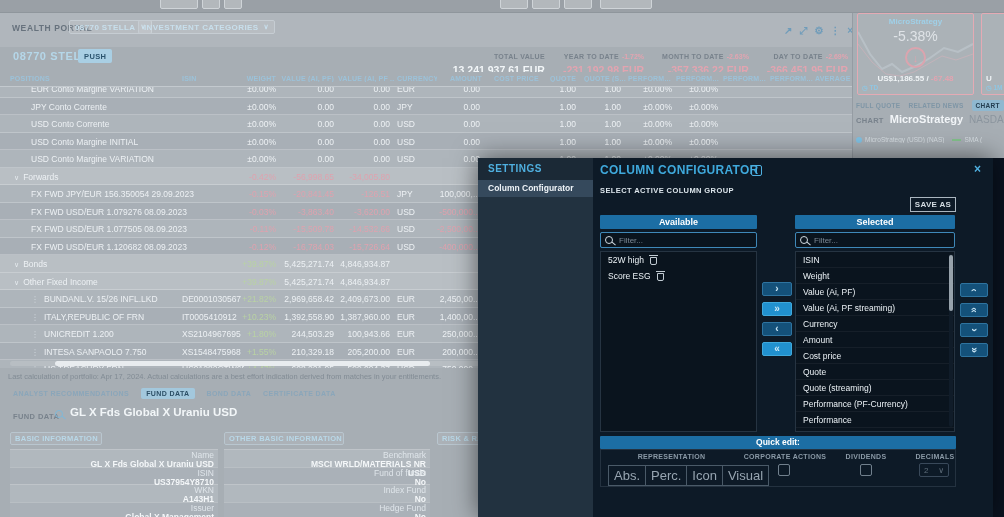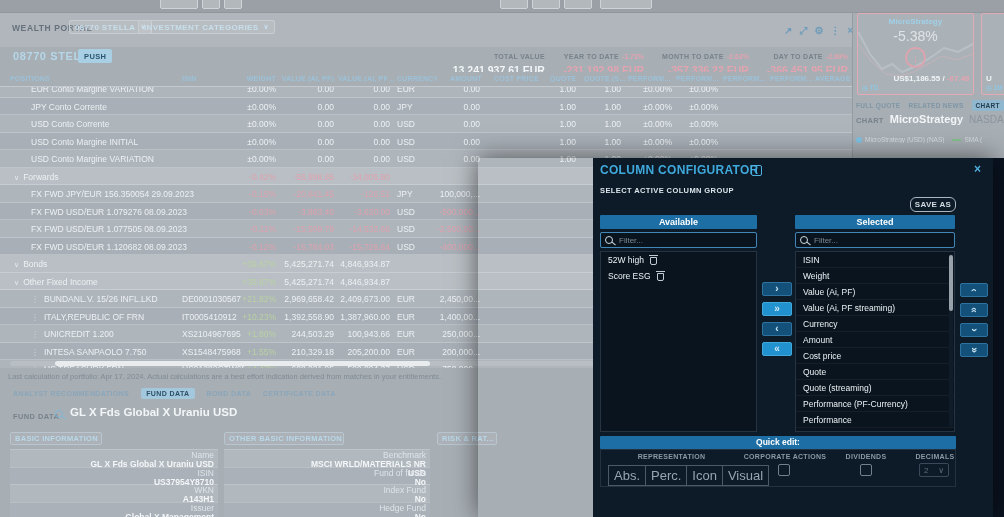--- a/index.html
+++ b/index.html
@@ -71,21 +71,21 @@
   .p-value{font-size:8.5px;font-weight:bold;color:#f4f7f9;text-align:right;max-width:128px;line-height:8.5px;}
 
   
   .rp-divider{left:852px;top:13px;width:1px;height:145px;background:#959ca3;}
   .qcard{left:857px;top:13px;width:117px;height:82px;border:1px solid #e4aab4;border-radius:2px;background:rgba(255,255,255,0.05);overflow:hidden;}
   .qcard2{left:981px;top:13px;width:30px;height:82px;border:1px solid #e4aab4;border-radius:2px;background:rgba(255,255,255,0.05);overflow:hidden;}
   .qc-name{position:absolute;left:0;top:3px;width:100%;text-align:center;font-size:8px;font-weight:bold;color:#9fd0e8;}
   .qc-pct{position:absolute;left:0;top:14px;width:100%;text-align:center;font-size:14px;color:#dfe3e7;}
   .qc-circle{position:absolute;left:47px;top:33px;width:21px;height:21px;border:2px solid #dba4ae;border-radius:50%;
              display:flex;align-items:center;justify-content:center;color:#dba4ae;font-size:11px;font-weight:bold;}
-  .qc-price{position:absolute;left:16px;top:60px;width:100%;text-align:center;font-size:8px;font-weight:bold;color:#f0f4f6;}
+  .qc-price{position:absolute;left:0;top:60px;width:100%;text-align:center;font-size:8px;font-weight:bold;color:#f0f4f6;}
   .qc-price .negpart{color:#e2a4b0;}
   .qc-period{position:absolute;left:4px;bottom:2px;font-size:6.5px;font-weight:bold;color:#8fc6e2;}
   .rp-tabs{left:856px;top:100px;width:148px;display:flex;gap:8px;align-items:center;white-space:nowrap;overflow:hidden;}
   .rtab{font-size:6.5px;font-weight:bold;color:#7f96a6;letter-spacing:.3px;}
   .rtab.active{background:#8fb8d0;color:#243e50;padding:2px 4px;border-radius:2px;}
   .chart-head{left:856px;top:113px;width:148px;display:flex;align-items:baseline;gap:6px;white-space:nowrap;overflow:hidden;}
   .ch-label{font-size:7.5px;font-weight:bold;color:#78828c;letter-spacing:.3px;}
   .ch-name{font-size:11px;font-weight:bold;color:#f2f5f8;}
   .ch-exch{font-size:10px;color:#8b959e;}
   .legend{left:856px;top:136px;width:148px;display:flex;gap:8px;align-items:center;white-space:nowrap;overflow:hidden;}
@@ -102,21 +102,21 @@
   .m-sb-item{height:17px;line-height:17px;padding-left:10px;font-size:8.5px;font-weight:bold;color:#eef3f7;}
   .m-sb-item.active{background:#35495c;}
   .m-main{position:absolute;left:115px;top:0;width:400px;height:359px;background:#0d1a27;}
   .m-title{position:absolute;left:7px;top:5px;font-size:12px;font-weight:bold;color:#3fa9dc;letter-spacing:.3px;}
   .info-icon{position:absolute;left:158px;top:7px;width:11px;height:11px;border:1px solid #4fb0e0;border-radius:2px;color:#4fb0e0;
              font-size:7px;font-weight:bold;text-align:center;line-height:10px;}
   .m-close{position:absolute;right:12px;top:4px;font-size:12px;font-weight:bold;color:#4fb0e0;}
   .m-group-label{position:absolute;left:7px;top:28px;font-size:7.5px;font-weight:bold;color:#dde6ec;letter-spacing:.4px;}
   .m-select{position:absolute;left:7px;top:39px;width:92px;height:16px;border:1px solid #3f9ccd;border-radius:2px;
             display:flex;align-items:center;justify-content:space-between;padding:0 19px;color:#4fb0e0;font-size:8px;font-weight:bold;letter-spacing:.3px;margin-top:35px;}
-  .m-saveas{position:absolute;left:317px;top:39px;width:46px;height:15px;border:1px solid #aab6c0;border-radius:6px;background:transparent;
+  .m-saveas{position:absolute;left:317px;top:39px;width:46px;height:15px;border:1px solid #aab6c0;border-radius:0;background:transparent;
             color:#d4dde3;font-size:8px;font-weight:bold;letter-spacing:.3px;display:flex;align-items:center;justify-content:center;}
   .m-list{position:absolute;top:57px;}
   .list-header{height:14px;line-height:14px;background:#1c6ea4;color:#ffffff;font-size:9px;font-weight:bold;text-align:center;border-radius:1px;}
   .filter-box{margin-top:3px;height:16px;border:1px solid #3f88b8;border-radius:2px;background:#0a141e;display:flex;align-items:center;gap:4px;padding:0 4px;}
   .filter-box .mag{position:relative;border-color:#cfd9e0;}
   .filter-box .mag::after{background:#cfd9e0;}
   .filter-input{flex:1;background:transparent;border:none;outline:none;color:#cfd9e0;font-size:8px;font-family:"Liberation Sans",sans-serif;}
   .filter-input::placeholder{color:#7c8894;}
   .listbox{margin-top:3px;background:#0a141e;border:1px solid #263442;position:relative;overflow:hidden;}
   .litem{height:16px;line-height:16px;padding-left:7px;font-size:8.5px;color:#ecf2f6;display:flex;align-items:center;gap:6px;white-space:nowrap;}
@@ -469,20 +469,26 @@
       </span>
       <span class="lg-item">
         <span class="lg-line"></span>
         <span class="nw">SMA (</span>
       </span>
     </div>
 
   <div class="abs backdrop-right"></div>
 
   <div class="abs modal">
+    <div class="m-sidebar">
+      <div class="m-sb-title nw">SETTINGS</div>
+      <div id="sbItems">
+          <div class="m-sb-item nw active">Column Configurator</div>
+        </div>
+    </div>
     <div class="m-main">
       <div class="m-title nw">COLUMN CONFIGURATOR</div>
       <div class="info-icon">i</div>
       <div class="m-close">×</div>
       <div class="m-group-label nw">SELECT ACTIVE COLUMN GROUP</div>
       <div class="m-select">
         <span>SELECT...</span>
         <span>∨</span>
       </div>
       <div class="m-saveas">SAVE AS</div>

